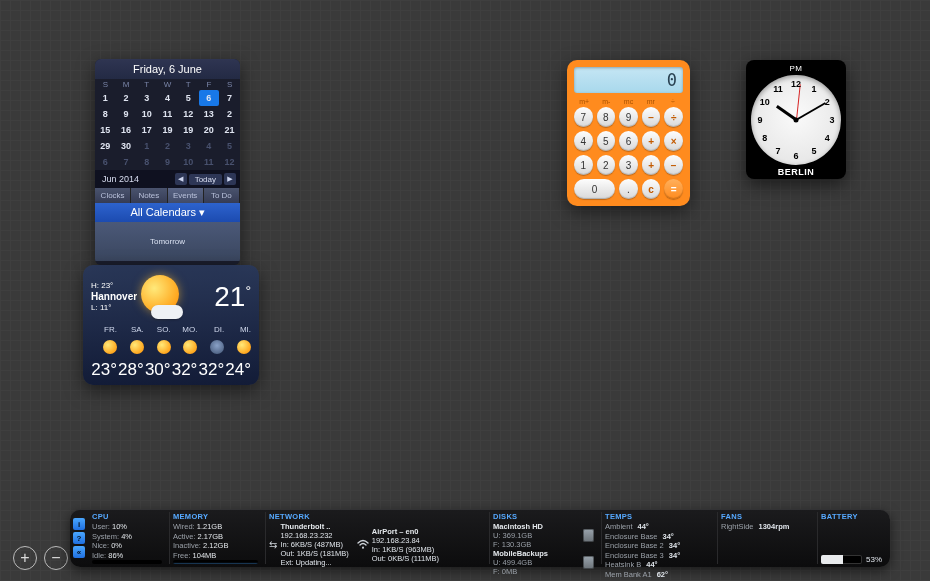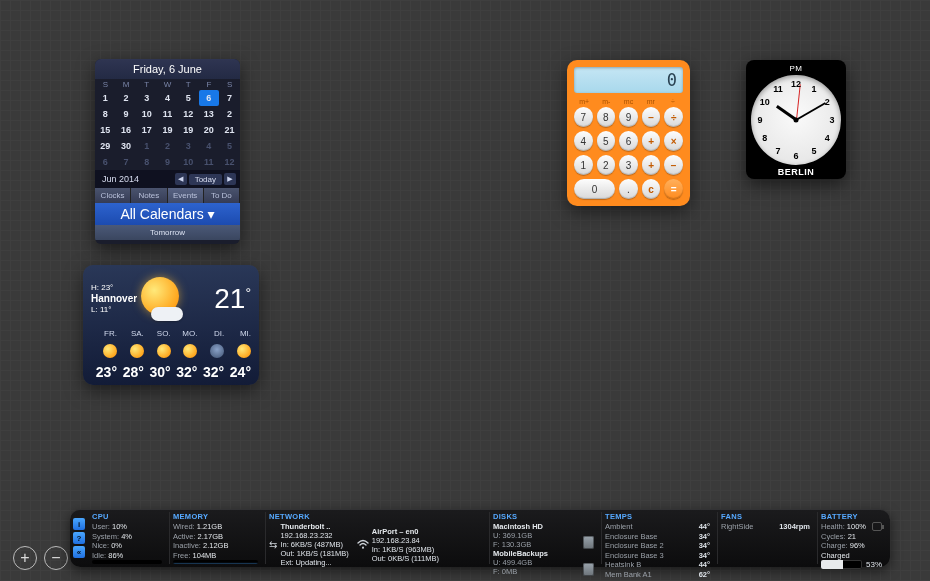--- a/index.html
+++ b/index.html
@@ -13,39 +13,39 @@
 .cal-grid td{color:#dfe4f0;font-size:9px;text-align:center;padding:3px 0;font-weight:600}
 .cal-grid td.dim{color:#48516e}
 .cal-grid td.today{background:#1878e8;border-radius:2px}
 .cal-ctrl{display:flex;align-items:center;gap:2px;padding:3px 4px;background:#0f1120}
 .cal-month{flex:1;color:#d8ddf0;font-size:9px;padding:1px 3px}
 .cal-arrow{width:12px;height:12px;border-radius:2px;background:#2d3656;color:#cdd5ef;font-size:7px;display:flex;align-items:center;justify-content:center}
 .cal-today-btn{background:#2d3656;color:#d8ddf0;font-size:8px;padding:1px 6px;border-radius:2px}
 .cal-tabs{display:flex;background:#a3a3a3}
 .cal-tab{flex:1;text-align:center;color:#b8c0da;font-size:8px;padding:3px 0;background:linear-gradient(#4a536e,#353c55);border-right:1px solid #222}
 .cal-tab.active{background:linear-gradient(#596484,#414b68)}
-.cal-allcal{background:linear-gradient(#2d63ce,#1c4bb0);color:#fff;font-size:14px;text-align:center;padding:3px 4px}
-.cal-tomorrow{background:linear-gradient(#4b5978,#3a465f);color:#d9e0f0;font-size:8px;text-align:center;padding:3px 0}
+.cal-allcal{background:linear-gradient(#2d63ce,#1c4bb0);color:#fff;font-size:11px;text-align:center;padding:3px 4px}
+.cal-tomorrow{background:linear-gradient(#4b5978,#3a465f);color:#d9e0f0;font-size:8px;text-align:center;padding:15px 0}
 
 
 .weather{position:absolute;left:83px;top:265px;width:176px;height:120px;background:linear-gradient(180deg,rgba(40,55,90,.92),rgba(15,25,55,.92));border-radius:10px;box-shadow:0 6px 18px rgba(0,0,0,.5);color:#fff;padding:7px 8px 5px 8px;display:flex;flex-direction:column}
 .w-top{display:flex;align-items:center;height:54px}
 .w-left{display:flex;flex-direction:column;font-size:8px;line-height:11px}
 .w-city{font-size:10px;font-weight:600}
 .w-icon{margin-left:4px}
 .w-icon .sun{width:38px;height:38px;border-radius:50%;background:radial-gradient(circle at 35% 35%,#ffe97a,#ffb02a 60%,#ff8a00);box-shadow:0 0 10px rgba(255,190,50,.55)}
 .w-icon .cloud{width:32px;height:14px;border-radius:10px;background:#eef1f5;margin:-8px 0 0 10px;box-shadow:0 1px 2px rgba(0,0,0,.25)}
 .w-temp{font-size:28px;font-weight:300;margin-left:auto;display:flex}
 .w-temp .deg{font-size:14px;margin-top:2px}
 .w-days{display:flex;justify-content:space-between;margin-top:4px}
 .w-day{display:flex;flex-direction:column;align-items:flex-end;gap:6px;width:26px}
 .w-day-name{font-size:8px;color:#d0d8ec}
 .w-day .mini{width:14px;height:14px;border-radius:50%;background:radial-gradient(circle at 35% 35%,#ffe97a,#ffb02a 60%,#ff8a00)}
 .w-day .mini.storm{background:radial-gradient(circle at 50% 40%,#8aa2c8,#3f5272)}
-.w-day-temp{font-size:14px;font-weight:700}
+.w-day-temp{font-size:17px;font-weight:400}
 
 
 .calc{position:absolute;left:567px;top:60px;width:123px;background:#ff8b1e;border-radius:10px;padding:7px;box-shadow:0 6px 18px rgba(0,0,0,.5)}
 .calc-disp{background:linear-gradient(#c5e6f4,#a8d8ec);border-radius:3px;height:26px;display:flex;align-items:center;justify-content:flex-end;padding:0 6px;color:#2a4252;font-size:17px;font-family:Menlo,monospace;box-shadow:inset 0 1px 3px rgba(0,0,0,.3)}
 .calc-mem{display:flex;gap:2px;margin:5px 0 2px 0}
 .calc-mem div{flex:1;font-size:7px;color:#a85200;text-align:center}
 .calc-keys{display:grid;grid-template-columns:repeat(5,1fr);gap:4px}
 .ck{height:20px;border-radius:10px;background:linear-gradient(#fdfdfd,#d8d8d8);box-shadow:inset 0 -1px 1px rgba(0,0,0,.2),0 1px 1px rgba(0,0,0,.25);display:flex;align-items:center;justify-content:center;font-size:10px;color:#333}
 .ck.op{color:#c25a00;font-weight:600}
 .ck.eq{background:linear-gradient(#ffb05c,#ff8b1e);color:#fff;font-weight:700}
@@ -76,24 +76,24 @@
 .sec+.sec{border-left:1px solid #2a2a2c}
 .sec h4{color:#56a9ff;font-size:7.5px;font-weight:700;letter-spacing:.3px;margin-bottom:1px;text-transform:uppercase}
 .sec .rows{font-size:7.5px;line-height:9.5px;color:#e2e6ea;white-space:nowrap}
 .sec .rows b{color:#9aa0a8;font-weight:500}
 .spark{margin-top:auto;height:15px;width:100%;background:#000;border-radius:2px;position:relative;overflow:hidden}
 .spark svg{position:absolute;inset:0}
 .net-if{display:flex;align-items:center;gap:3px;font-size:7.5px;line-height:9px}
 .net-if .ic{font-size:10px;color:#cfd4da}
 .net-if .st{display:flex;flex-direction:column}
 .net-if .st b{color:#e4e8ec;font-weight:600}
-.disk-row{display:flex;align-items:flex-end;gap:3px;font-size:7.5px;line-height:9px}
+.disk-row{display:flex;align-items:center;gap:3px;font-size:7.5px;line-height:9px}
 .disk-ic{width:11px;height:13px;border-radius:2px;background:linear-gradient(#9aa4ad,#6b7278);box-shadow:inset 0 0 0 1px rgba(0,0,0,.4)}
 .temps,.fans{font-size:7.5px;line-height:9.5px}
-.temps span,.fans span{display:flex;justify-content:space-between;gap:14px}
+.temps span,.fans span{display:flex;justify-content:flex-start;gap:5px}
 .bar53{width:46px;height:9px;border-radius:2px;background:#000;box-shadow:inset 0 0 0 1px #333;position:relative;overflow:hidden}
 .bar53::after{content:"";position:absolute;left:0;top:0;bottom:0;background:#e8eaec;width:53%}
 .batplug{width:18px;height:9px;border:1px solid #555;border-radius:2px;position:relative}
 .batplug::after{content:"";position:absolute;right:-3px;top:2px;width:2px;height:4px;background:#555}
 </style>
 </head>
 <body>
 
 <div class="cal">
   <div class="cal-top">Friday, 6 June</div>
@@ -399,27 +399,18 @@
     <div class="fans" id="fans-rows">
         <span>
           <i style="font-style:normal;color:#9aa0a8">RightSide</i>
           <b>1304rpm</b>
         </span>
       </div>
   </div>
 
   <div class="sec" style="flex:1">
     <h4>Battery</h4>
-    <div style="display:flex;gap:6px;align-items:flex-start">
-      <div class="rows" id="bat-rows">
-          <div><b>Health:</b> 100%</div>
-          <div><b>Cycles:</b> 21</div>
-          <div><b>Charge:</b> 96%</div>
-          <div><b></b> Charged</div>
-        </div>
-      <div class="batplug"></div>
-    </div>
     <div style="display:flex;align-items:center;gap:4px;margin-top:auto">
       <div class="bar53"></div>
       <span style="font-size:8px">53%</span>
     </div>
   </div>
 </div>
 
 </body></html>

